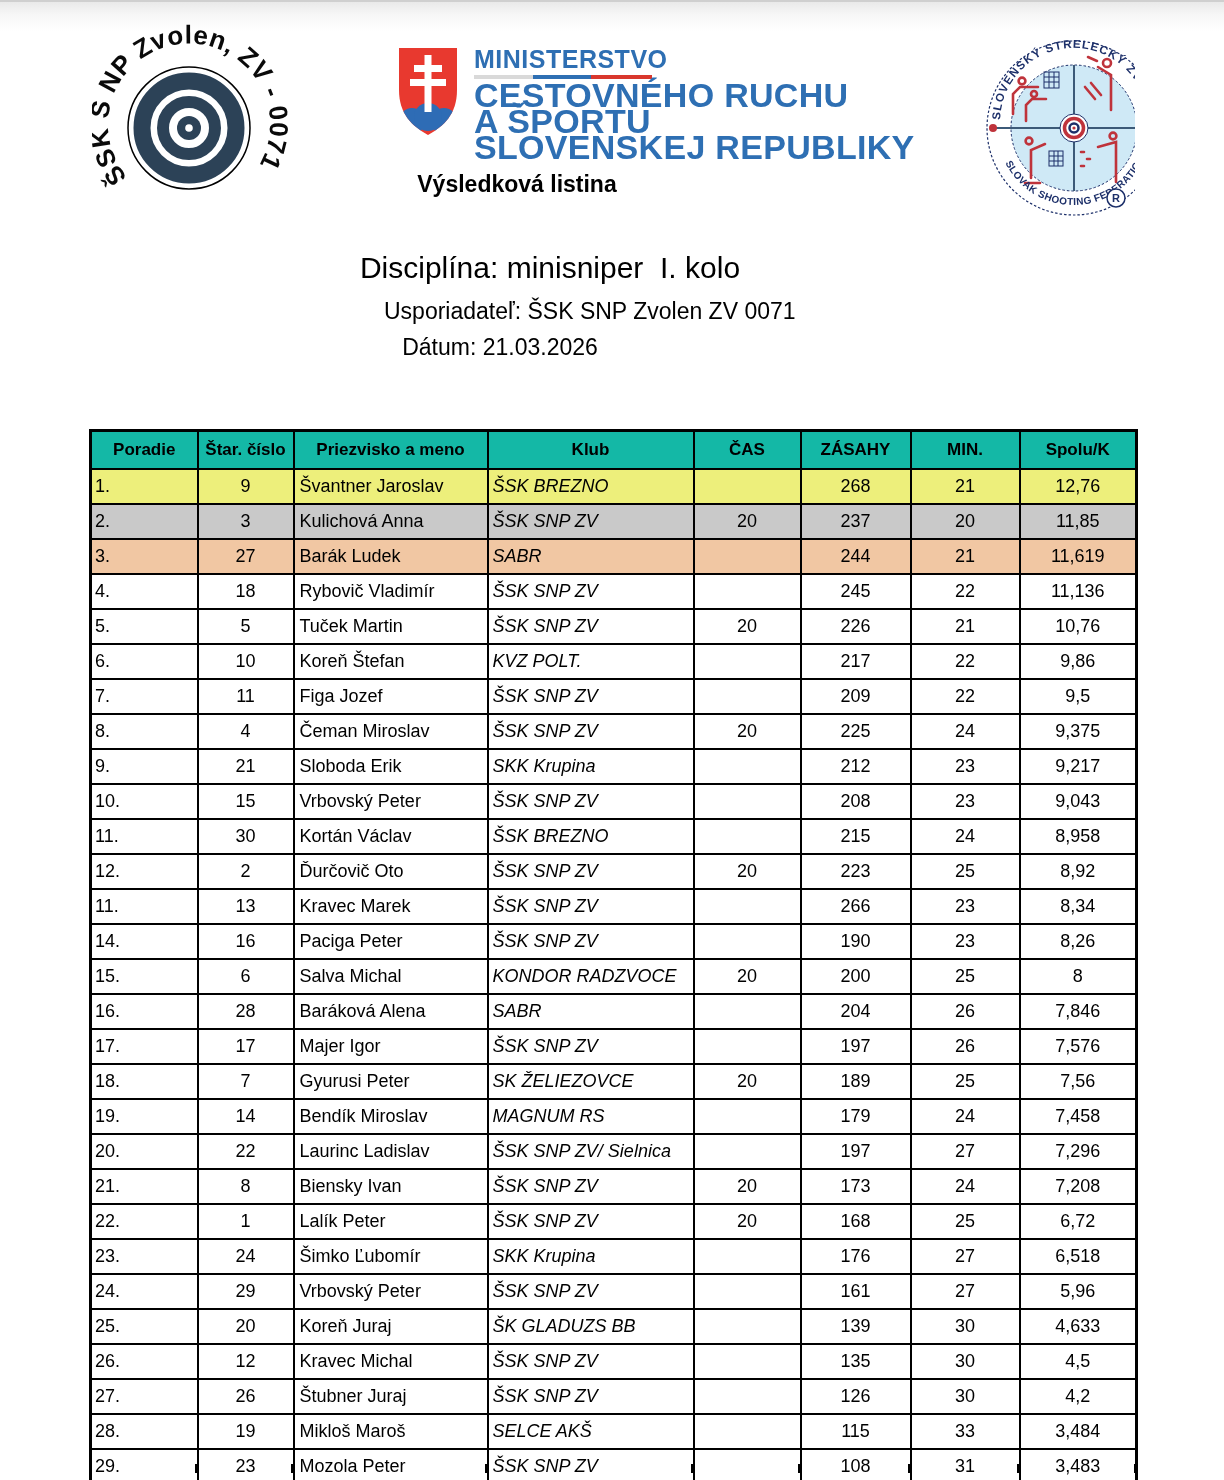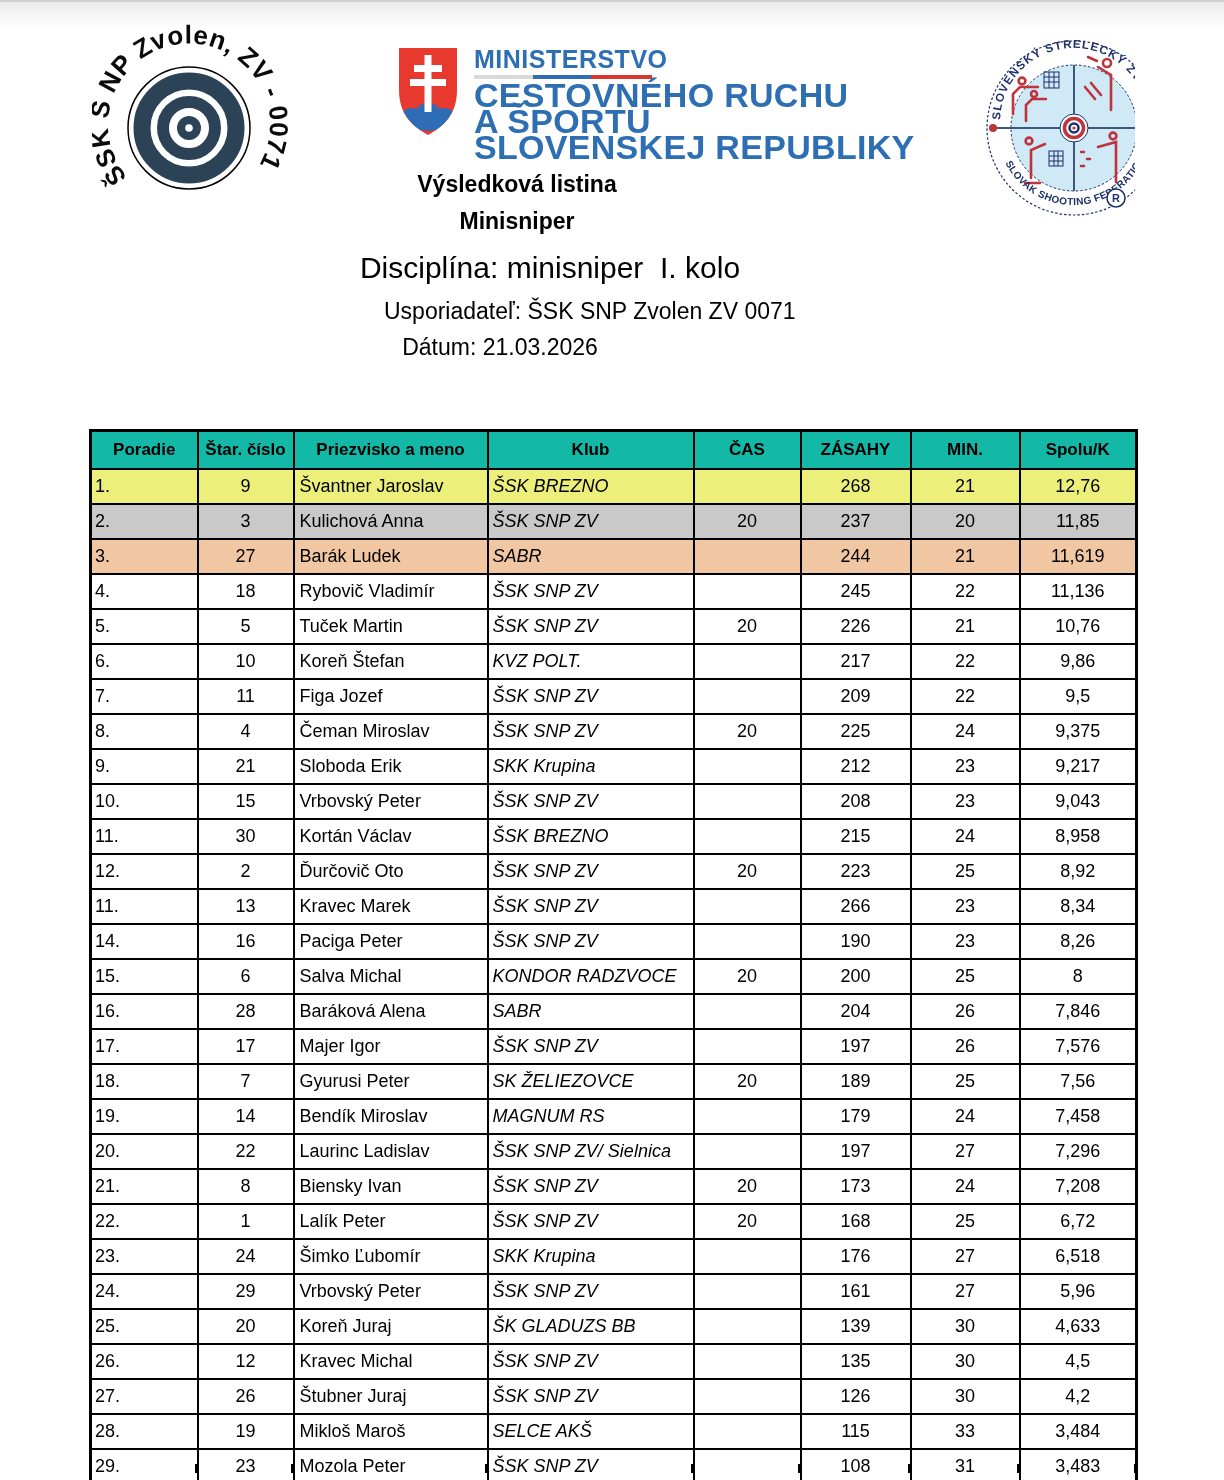--- a/index.html
+++ b/index.html
@@ -138,21 +138,20 @@
         <textPath href="#ssfBottom" startOffset="1">SLOVAK SHOOTING FEDERATION</textPath>
       </text>
       <g>
         <circle cx="131" cy="168" r="9" fill="#ffffff" stroke="#1c2f69" stroke-width="1.5"></circle>
         <text x="131" y="172" text-anchor="middle" font-family="Liberation Sans, sans-serif" font-size="11" font-weight="bold" fill="#1c2f69">R</text>
       </g>
     </svg>
   </div>
 
   <div class="tline t1">Výsledková listina</div>
-  <div class="tline t2">Minisniper</div>
   <div class="tline t3">Disciplína: minisniper  I. kolo</div>
   <div class="tline t4">Usporiadateľ: ŠSK SNP Zvolen ZV 0071</div>
   <div class="tline t5">Dátum: 21.03.2026</div>
 
   <table>
     <colgroup>
       <col style="width:107px">
         <col style="width:96px">
         <col style="width:194px">
         <col style="width:206px">

